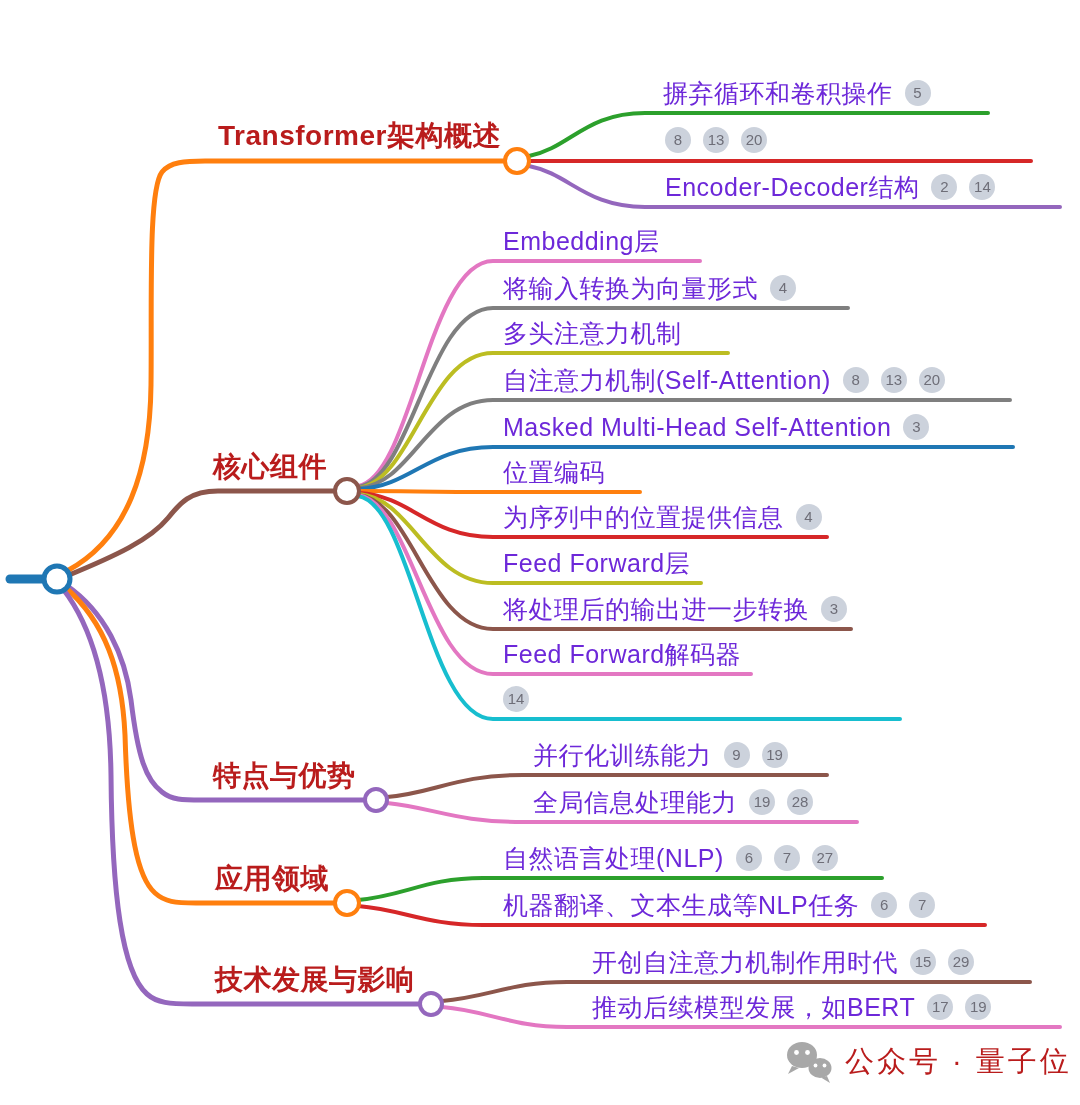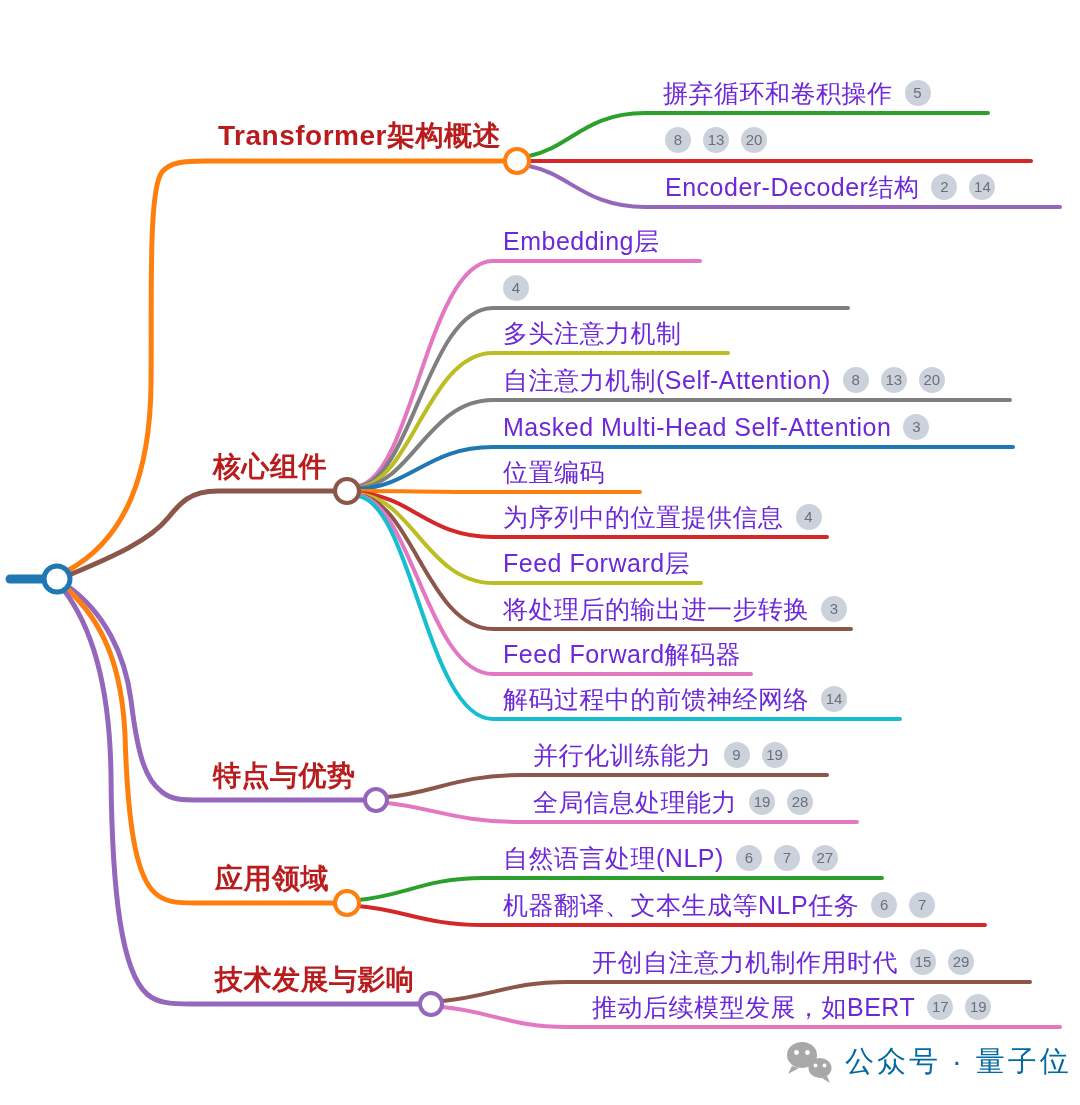--- a/index.html
+++ b/index.html
@@ -21,21 +21,21 @@
   }
   .badge{
     display:inline-flex;align-items:center;justify-content:center;
     min-width:26px;height:26px;border-radius:50%;background:#ccd2dc;
     color:#6e6e78;font-size:15px;font-weight:400;padding:0 1px;box-sizing:border-box;
   }
   .watermark{
     position:absolute;left:783px;top:1040px;z-index:2;display:flex;
     align-items:center;gap:10px;color:#a5a5a5;
   }
-  .watermark-text{font-size:29px;letter-spacing:3px;color:#0369a1;}
+  .watermark-text{font-size:29px;letter-spacing:3px;color:#b91c1c;}
 </style>
 </head>
 <body>
 
 <svg id="wires" width="1080" height="1105" viewBox="0 0 1080 1105">
   <g fill="none" stroke-linecap="round" stroke-linejoin="round">
 
     <path d="M10 579 L42 579" stroke="#1f77b4" stroke-width="9"></path>
 
     <path d="M67 571 C128 538 150 470 151 385 C152 300 148 190 162 172 C170 162 185 161 205 161 L505 161" stroke="#ff7f0e" stroke-width="5"></path>
@@ -96,20 +96,21 @@
 <div class="node-row" style="left:665px;top:170px">
   <span class="node-text">Encoder-Decoder结构</span>
   <span class="badge">2</span>
   <span class="badge">14</span>
 </div>
 
 <div class="node-row" style="left:503px;top:224px">
   <span class="node-text">Embedding层</span>
 </div>
 <div class="node-row" style="left:503px;top:271px">
+  <span class="node-text">将输入转换为向量形式</span>
   <span class="badge">4</span>
 </div>
 <div class="node-row" style="left:503px;top:316px">
   <span class="node-text">多头注意力机制</span>
 </div>
 <div class="node-row" style="left:503px;top:363px">
   <span class="node-text">自注意力机制(Self-Attention)</span>
   <span class="badge">8</span>
   <span class="badge">13</span>
   <span class="badge">20</span>
@@ -129,21 +130,20 @@
   <span class="node-text">Feed Forward层</span>
 </div>
 <div class="node-row" style="left:503px;top:592px">
   <span class="node-text">将处理后的输出进一步转换</span>
   <span class="badge">3</span>
 </div>
 <div class="node-row" style="left:503px;top:637px">
   <span class="node-text">Feed Forward解码器</span>
 </div>
 <div class="node-row" style="left:503px;top:682px">
-  <span class="node-text">解码过程中的前馈神经网络</span>
   <span class="badge">14</span>
 </div>
 
 <div class="node-row" style="left:533px;top:738px">
   <span class="node-text">并行化训练能力</span>
   <span class="badge">9</span>
   <span class="badge">19</span>
 </div>
 <div class="node-row" style="left:533px;top:785px">
   <span class="node-text">全局信息处理能力</span>

